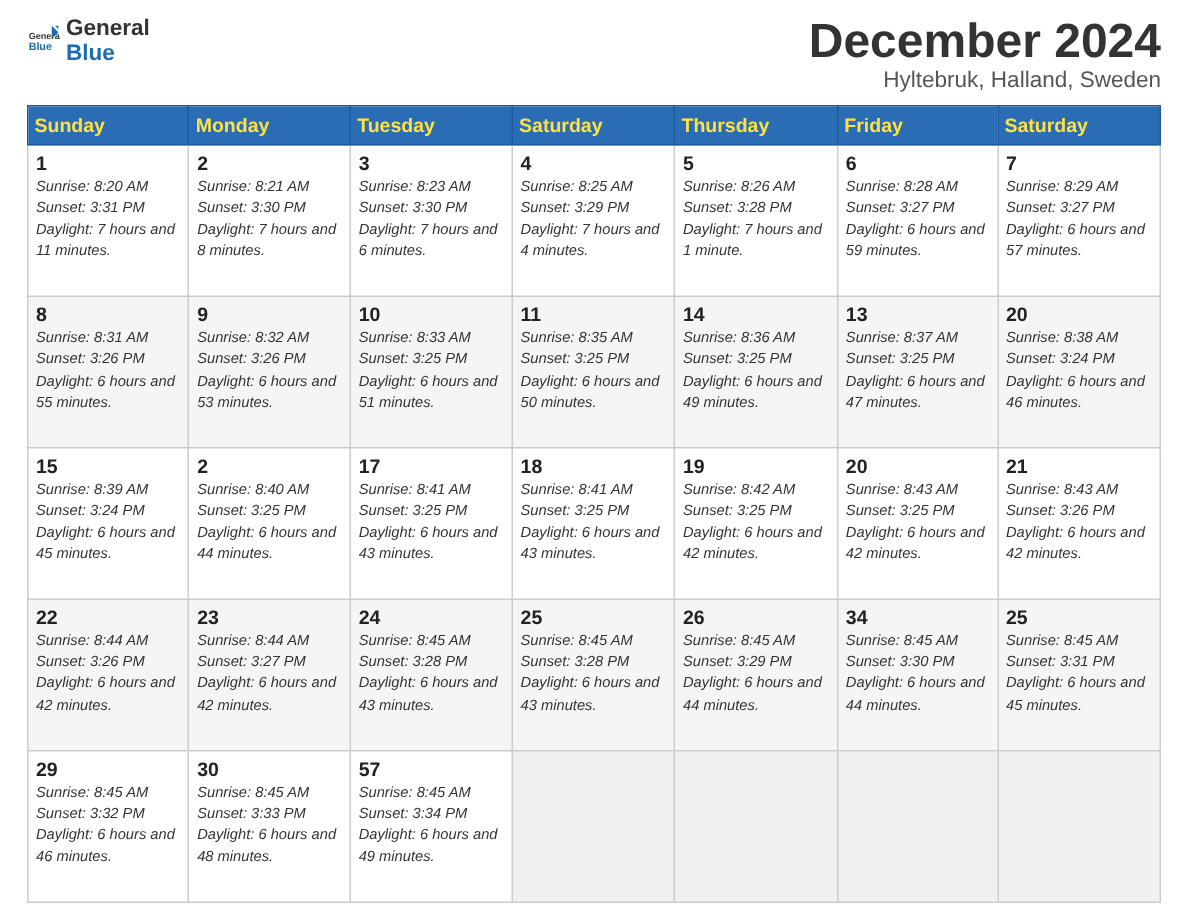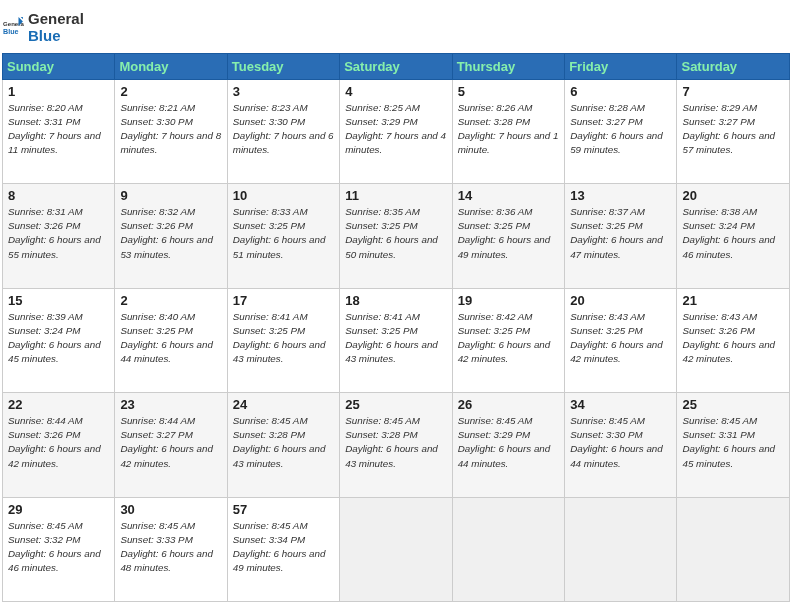--- a/index.html
+++ b/index.html
@@ -6,21 +6,21 @@
     body {
       font-family: Arial, Helvetica, sans-serif;
       background: #fff;
       width: 792px;
       height: 612px;
       overflow: hidden;
     }
     .page {
       width: 792px;
       height: 612px;
-      padding: 10px 2px;
+      padding: 10px 18px;
       display: flex;
       flex-direction: column;
     }
     .header {
       display: flex;
       justify-content: space-between;
       align-items: flex-start;
       margin-bottom: 8px;
     }
     .logo {
@@ -47,21 +47,21 @@
     }
     .calendar {
       flex: 1;
       border: 1px solid #ccc;
       border-collapse: collapse;
       width: 100%;
       font-size: 10.5px;
     }
     .calendar thead tr th {
       background-color: #2a6db5;
-      color: #86efac;
+      color: #fde047;
       padding: 5px 4px;
       text-align: left;
       font-size: 13px;
       font-weight: bold;
       border: 1px solid #1a5a9f;
       margin-top: 45px;
     }
     .calendar tbody tr td {
       vertical-align: top;
       padding: 4px 5px;
@@ -101,20 +101,24 @@
         <text x="2" y="18" font-size="11" font-weight="bold" fill="#333" font-family="Arial">General</text>
         <text x="2" y="32" font-size="13" font-weight="bold" fill="#1a6db5" font-family="Arial">Blue</text>
         <polygon points="30,2 38,10 30,18" fill="#1a6db5"></polygon>
         <polygon points="34,2 38,6 38,2" fill="#1a6db5"></polygon>
       </svg>
       <div style="display:flex;flex-direction:column;line-height:1.15;margin-left:2px;">
         <span style="font-size:15px;font-weight:bold;color:#333;">General</span>
         <span style="font-size:15px;font-weight:bold;color:#1a6db5;">Blue</span>
       </div>
     </div>
+    <div class="title-block">
+      <div class="month-title">December 2024</div>
+      <div class="location">Hyltebruk, Halland, Sweden</div>
+    </div>
   </div>
 
   <table class="calendar">
     <thead>
       <tr>
       <th>Sunday</th>
           <th>Monday</th>
           <th>Tuesday</th>
           <th>Saturday</th>
           <th>Thursday</th>

